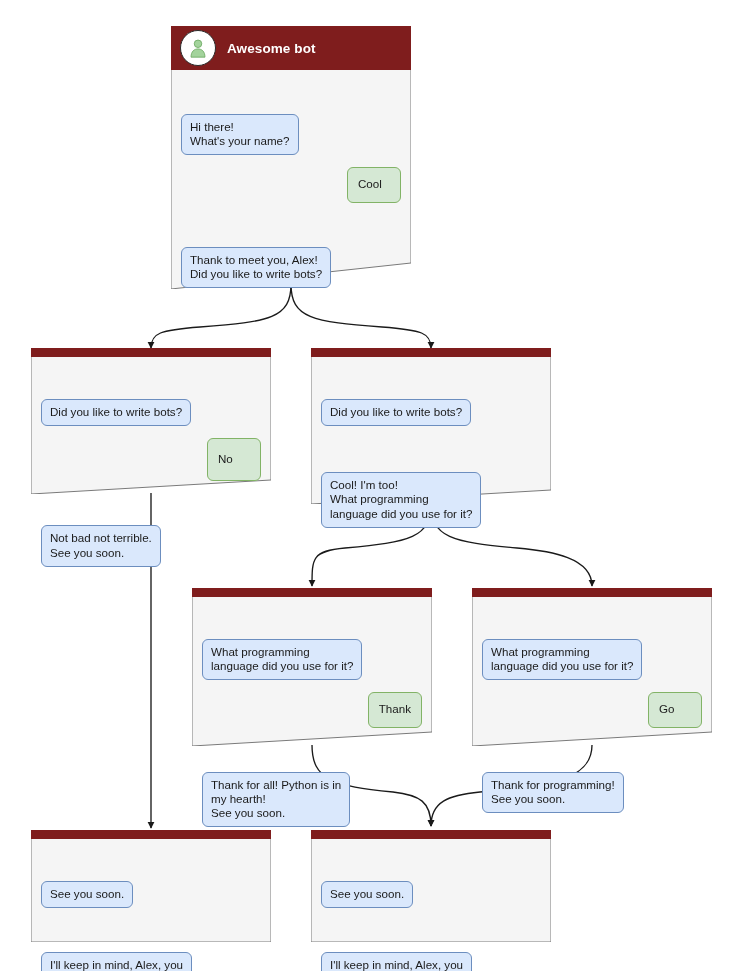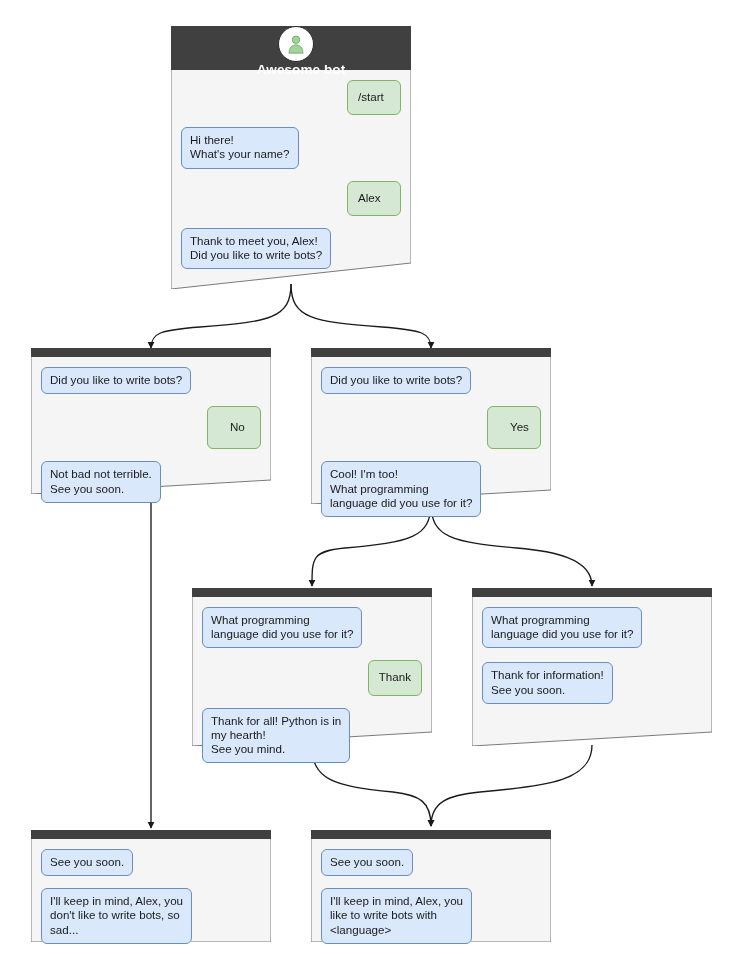--- a/index.html
+++ b/index.html
@@ -45,26 +45,25 @@
   }
   .card-inner {
     position: absolute;
     left: 0; top: 0;
     width: 100%;
   }
 
   .card-header {
     position: relative;
     height: 44px;
-    background: #404040;
+    background: #7f1d1d;
     display: flex;
     align-items: center;
     padding-left: 9px;
     box-sizing: border-box;
-    flex-direction: column;
   }
   .card-header.thin {
     height: 9px;
     padding: 0;
   }
   .bot-title {
     color: #ffffff;
     font-size: 13.5px;
     font-weight: bold;
     margin-left: 11px;
@@ -89,21 +88,21 @@
   .chat-body {
     position: relative;
     padding: 10px 10px 0 10px;
     box-sizing: border-box;
   }
 
   .msg-row {
     display: flex;
     margin-bottom: 10px;
   }
-  .msg-row.left  { justify-content: flex-start; }
+  .msg-row.left  { justify-content: flex-start; margin-top: 32px; }
   .msg-row.right { justify-content: flex-end; }
 
   .bubble {
     border-radius: 6px;
     padding: 5px 8px 6px 8px;
     font-size: 11.6px;
     line-height: 14.2px;
     color: #1a1a1a;
     white-space: pre-line;
     box-sizing: border-box;
@@ -113,21 +112,21 @@
     background: #dae8fc;
     border: 1px solid #6c8ebf;
   }
   .bubble.user {
     background: #d5e8d4;
     border: 1px solid #82b366;
     min-width: 54px;
     padding: 9px 10px 10px 10px;
     text-align: left;
   }
-  .bubble.user.tall { padding: 13px 10px 14px 22px; }
+  .bubble.user.tall { padding: 13px 10px 14px 10px; }
 
   .spacer-sm { height: 2px; }
 </style>
 </head>
 <body>
 
 <div id="canvas">
 
   <svg id="edges" viewBox="0 0 743 971" width="743" height="971">
     <defs>
@@ -164,31 +163,28 @@
       <div class="card-header">
         <span class="avatar">
           <svg width="22" height="22" viewBox="0 0 24 24">
             <circle cx="12" cy="7.4" r="4.1" fill="#a3d39c" stroke="#6aa85f" stroke-width="0.9"></circle>
             <path d="M4.4 22 C4.4 15.6 8 13.0 12 13.0 C16 13.0 19.6 15.6 19.6 22 Z" fill="#a3d39c" stroke="#6aa85f" stroke-width="0.9"></path>
           </svg>
         </span>
         <span class="bot-title">Awesome bot</span>
       </div>
       <div class="chat-body">
-        <div class="msg-row right">
-          <div class="bubble user">/start</div>
-        </div>
         <div class="spacer-sm"></div>
         <div class="msg-row left">
           <div class="bubble bot">Hi there!
 What's your name?</div>
         </div>
         <div class="spacer-sm"></div>
         <div class="msg-row right">
-          <div class="bubble user">Alex</div>
+          <div class="bubble user">Cool</div>
         </div>
         <div class="spacer-sm"></div>
         <div class="msg-row left">
           <div class="bubble bot">Thank to meet you, Alex!
 Did you like to write bots?</div>
         </div>
       </div>
     </div>
   </div>
 
@@ -219,23 +215,20 @@
     <svg class="card-shape" viewBox="0 0 240 156" preserveAspectRatio="none">
       <polygon points="0,0 240,0 240,142 0,156" fill="#f5f5f5" stroke="#7a7a7a" stroke-width="1"></polygon>
     </svg>
     <div class="card-inner">
       <div class="card-header thin"></div>
       <div class="chat-body">
         <div class="msg-row left">
           <div class="bubble bot">Did you like to write bots?</div>
         </div>
         <div class="spacer-sm"></div>
-        <div class="msg-row right">
-          <div class="bubble user tall">Yes</div>
-        </div>
         <div class="spacer-sm"></div>
         <div class="msg-row left">
           <div class="bubble bot">Cool! I'm too!
 What programming
 language did you use for it?</div>
         </div>
       </div>
     </div>
   </div>
 
@@ -251,41 +244,44 @@
 language did you use for it?</div>
         </div>
         <div class="spacer-sm"></div>
         <div class="msg-row right">
           <div class="bubble user">Thank</div>
         </div>
         <div class="spacer-sm"></div>
         <div class="msg-row left">
           <div class="bubble bot">Thank for all! Python is in
 my hearth!
-See you mind.</div>
+See you soon.</div>
         </div>
       </div>
     </div>
   </div>
 
   <div class="card" style="left:472px; top:588px; width:240px; height:158px;">
     <svg class="card-shape" viewBox="0 0 240 158" preserveAspectRatio="none">
       <polygon points="0,0 240,0 240,144 0,158" fill="#f5f5f5" stroke="#7a7a7a" stroke-width="1"></polygon>
     </svg>
     <div class="card-inner">
       <div class="card-header thin"></div>
       <div class="chat-body">
         <div class="msg-row left">
           <div class="bubble bot">What programming
 language did you use for it?</div>
         </div>
         <div class="spacer-sm"></div>
-        <div class="spacer-sm"></div>
-        <div class="msg-row left">
-          <div class="bubble bot">Thank for information!
+        <div class="msg-row right">
+          <div class="bubble user">Go</div>
+        </div>
+        <div class="spacer-sm"></div>
+        <div class="msg-row left">
+          <div class="bubble bot">Thank for programming!
 See you soon.</div>
         </div>
       </div>
     </div>
   </div>
 
   <div class="card" style="left:31px; top:830px; width:240px; height:112px;">
     <svg class="card-shape" viewBox="0 0 240 112" preserveAspectRatio="none">
       <polygon points="0,0 240,0 240,112 0,112" fill="#f5f5f5" stroke="#7a7a7a" stroke-width="1"></polygon>
     </svg>

